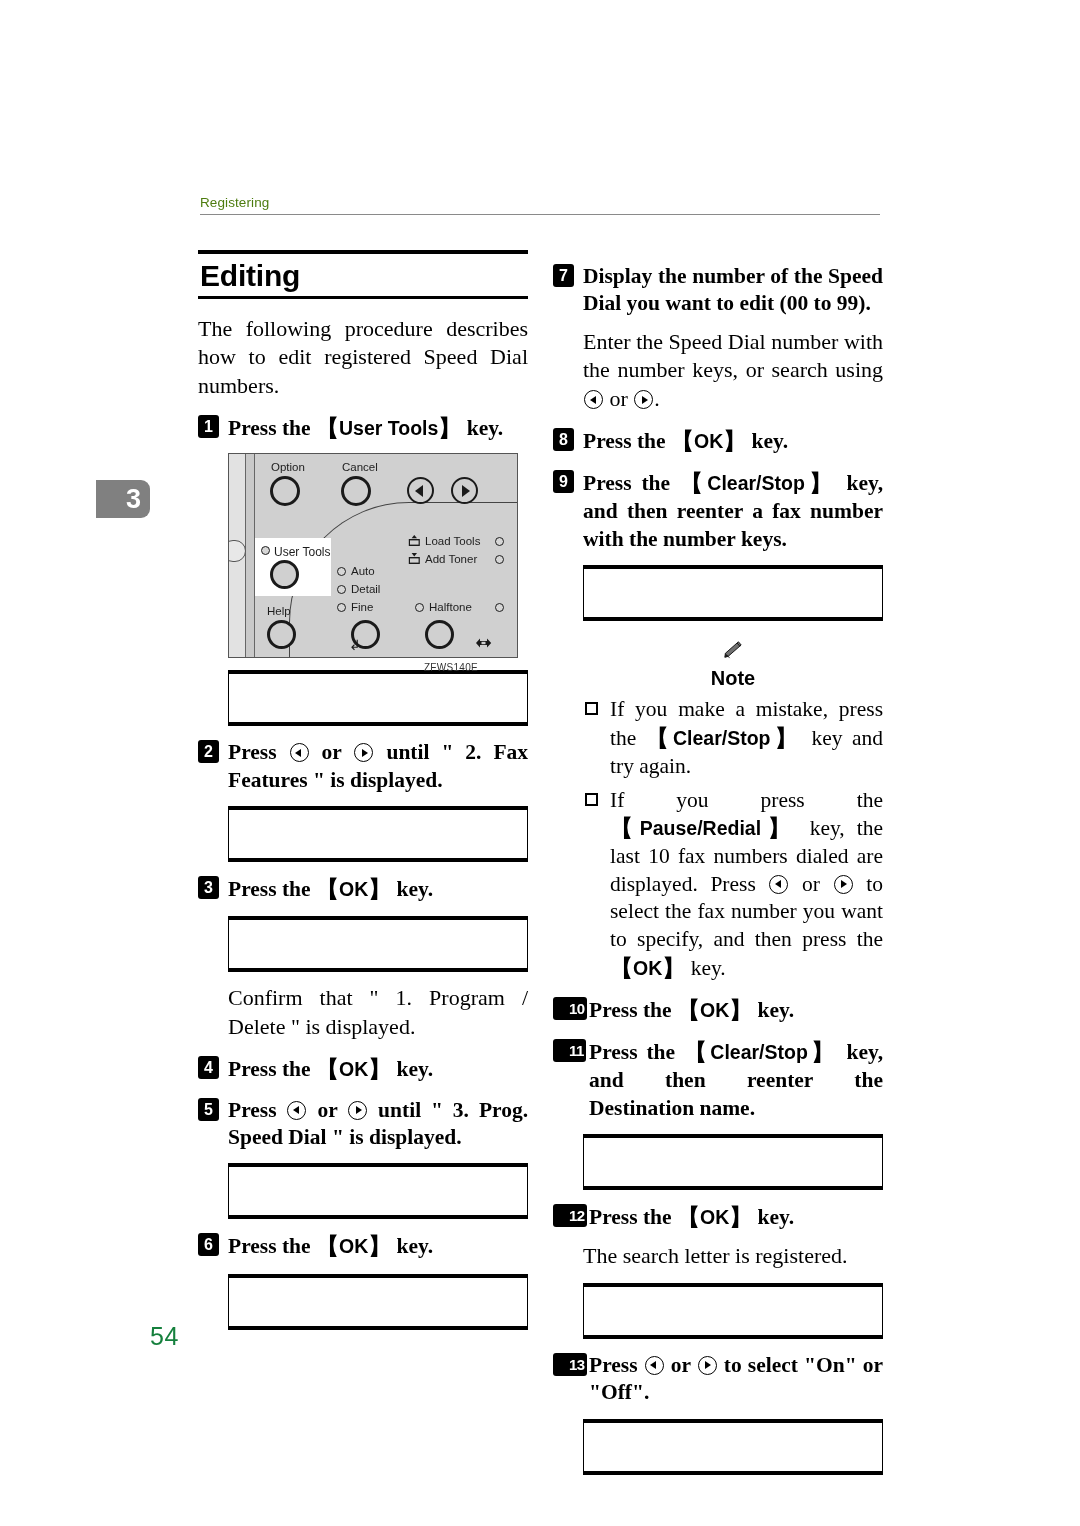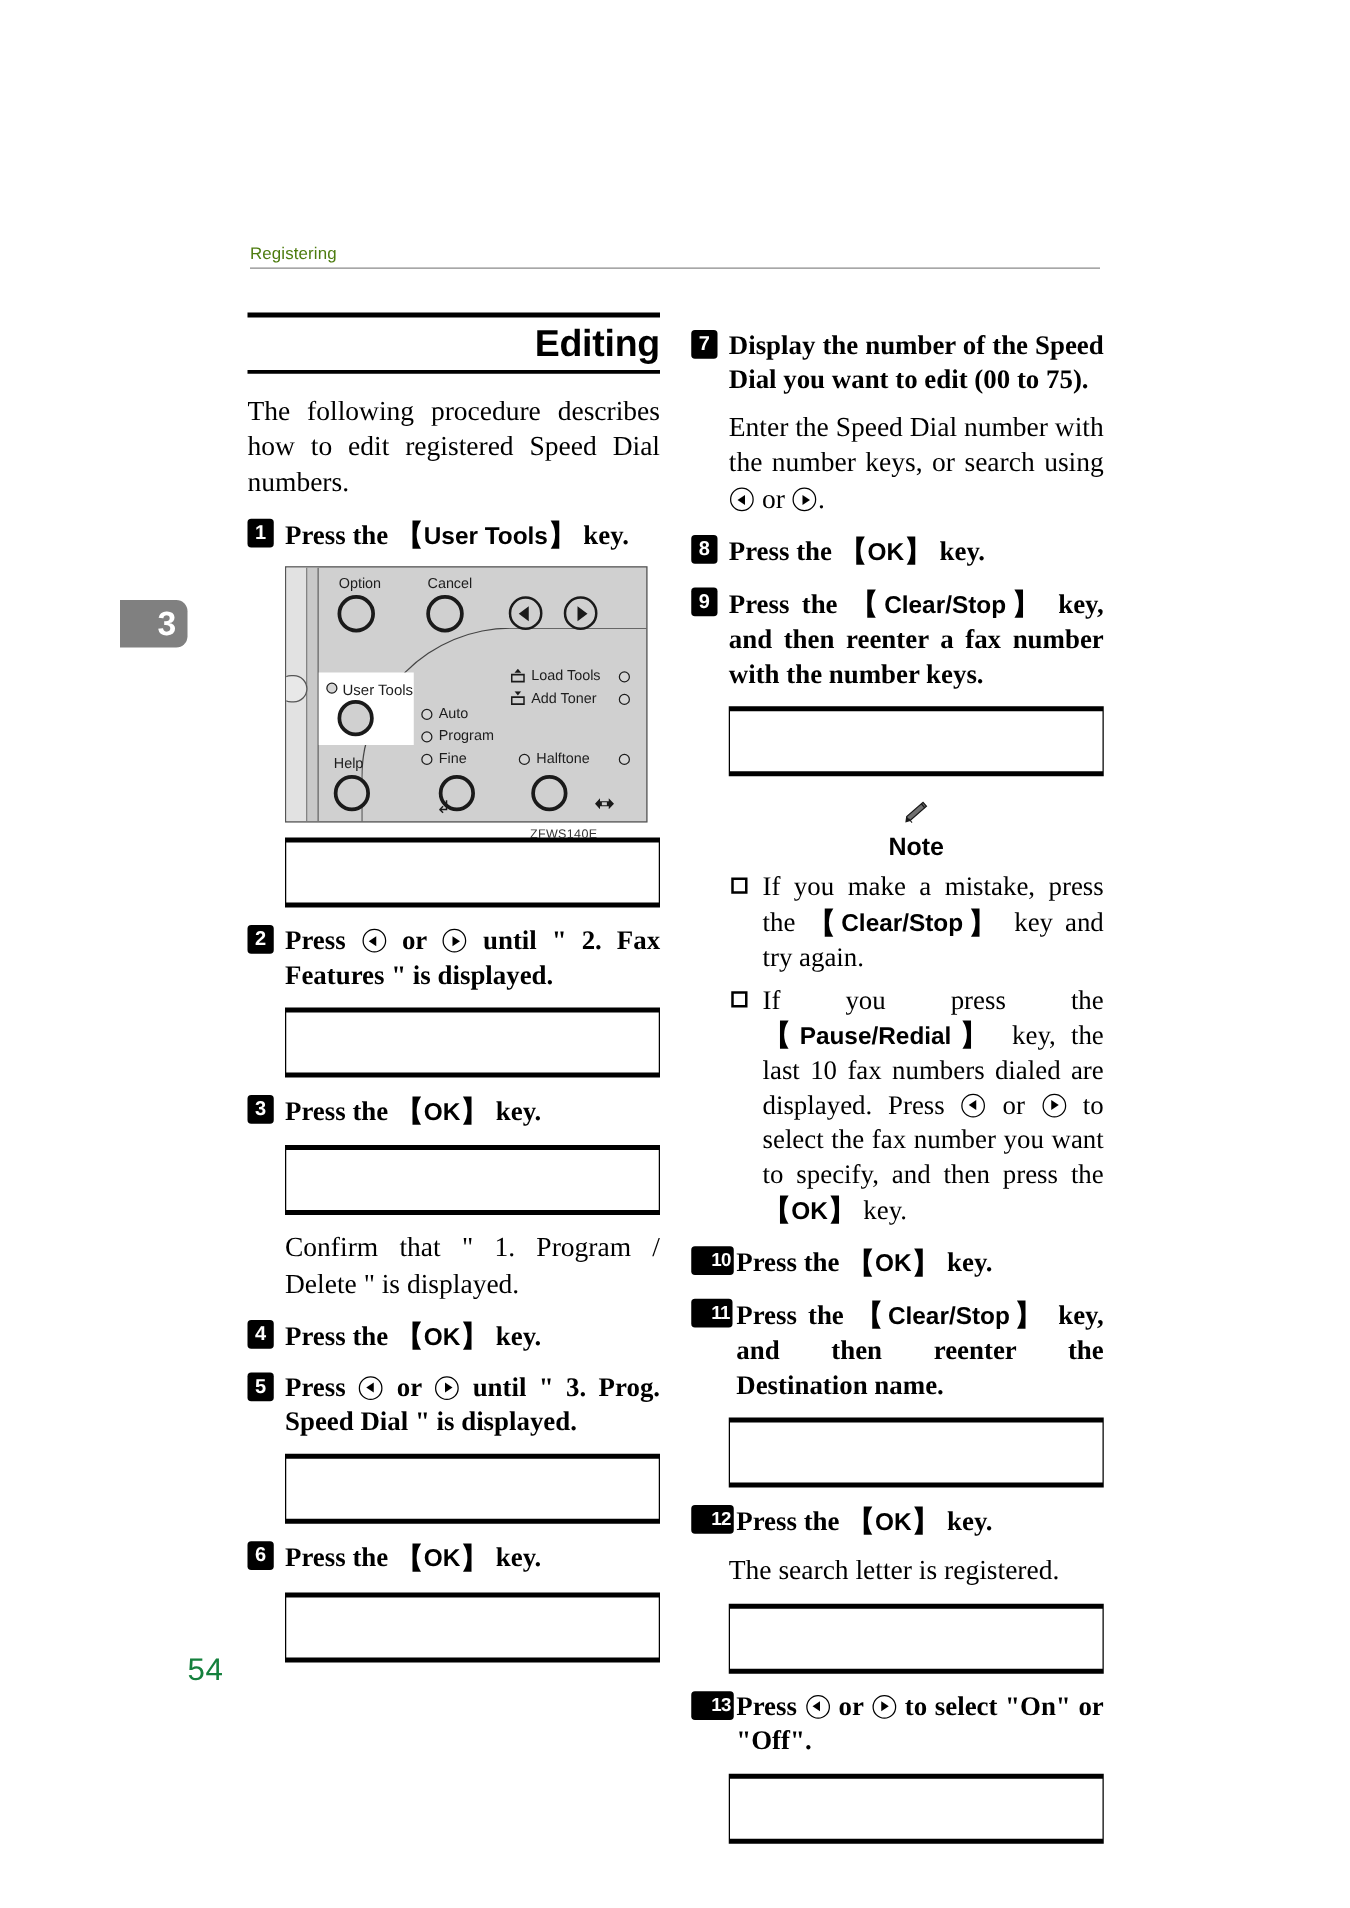--- a/index.html
+++ b/index.html
@@ -89,21 +89,20 @@
     border-top: 4px solid #000;
     margin-bottom: 4px;
   }
   .section-title-block .title {
     font-family: "Liberation Sans", sans-serif;
     font-size: 30px;
     font-weight: 700;
     letter-spacing: -0.2px;
     line-height: 1.12;
     padding: 1px 0 3px 2px;
-    text-align: right;
   }
   .section-title-block .rule-bottom {
     border-top: 3px solid #000;
   }
 
   
   p.body {
     font-size: 22px;
     line-height: 1.31;
     text-align: justify;
@@ -436,21 +435,21 @@
         <div class="led" style="left:32px; top:92px;"></div>
         <div class="lbl" style="left:45px; top:92px; font-size:12px;">User Tools</div>
         <div class="btn" style="left:41px; top:106px; width:29px; height:29px;"></div>
 
         <div class="lbl" style="left:38px; top:152px;">Help</div>
         <div class="btn" style="left:38px; top:166px; width:29px; height:29px;"></div>
 
         <div class="led" style="left:108px; top:113px;"></div>
         <div class="lbl" style="left:122px; top:112px;">Auto</div>
         <div class="led" style="left:108px; top:131px;"></div>
-        <div class="lbl" style="left:122px; top:130px;">Program</div>
+        <div class="lbl" style="left:122px; top:130px;">Detail</div>
         <div class="led" style="left:108px; top:149px;"></div>
         <div class="lbl" style="left:122px; top:148px;">Fine</div>
         <div class="btn" style="left:122px; top:166px; width:29px; height:29px;"></div>
 
         <svg class="mini-icon" style="left:179px; top:81px;" width="13" height="12" viewBox="0 0 13 12">
           <rect x="0.8" y="4" width="11" height="7" fill="#1a1a1a"></rect>
           <rect x="2" y="5.4" width="8.6" height="4.2" fill="#d0d0d0"></rect>
           <path d="M6.3 0 L9 3.2 L3.6 3.2 Z" fill="#1a1a1a"></path>
         </svg>
         <div class="lbl" style="left:196px; top:82px;">Load Tools</div>
@@ -527,21 +526,21 @@
       <span>key.</span>
     </div>
 
     <div class="display-box"></div>
   </div>
 
   <div class="col col-right">
 
     <div class="step">
       <span class="badge">7</span>
-      <span>Display the number of the Speed Dial you want to edit (00 to 75).</span>
+      <span>Display the number of the Speed Dial you want to edit (00 to 99).</span>
     </div>
     <p class="body indented tight">
       <span>Enter the Speed Dial number with the number keys, or search using</span>
       <span class="arrowkey left"></span>
       <span>or</span>
       <span class="arrowkey right"></span><span>.</span>
     </p>
 
     <div class="step">
       <span class="badge">8</span>

